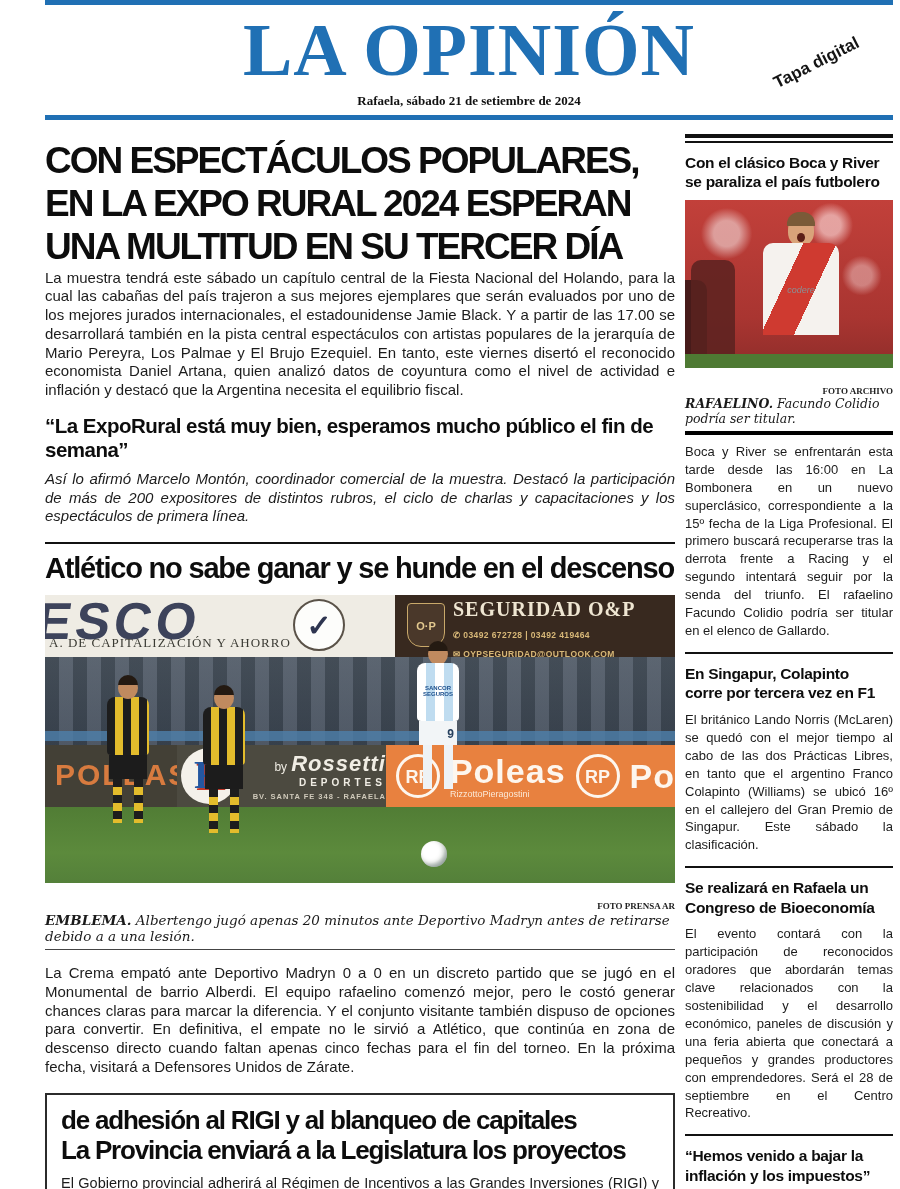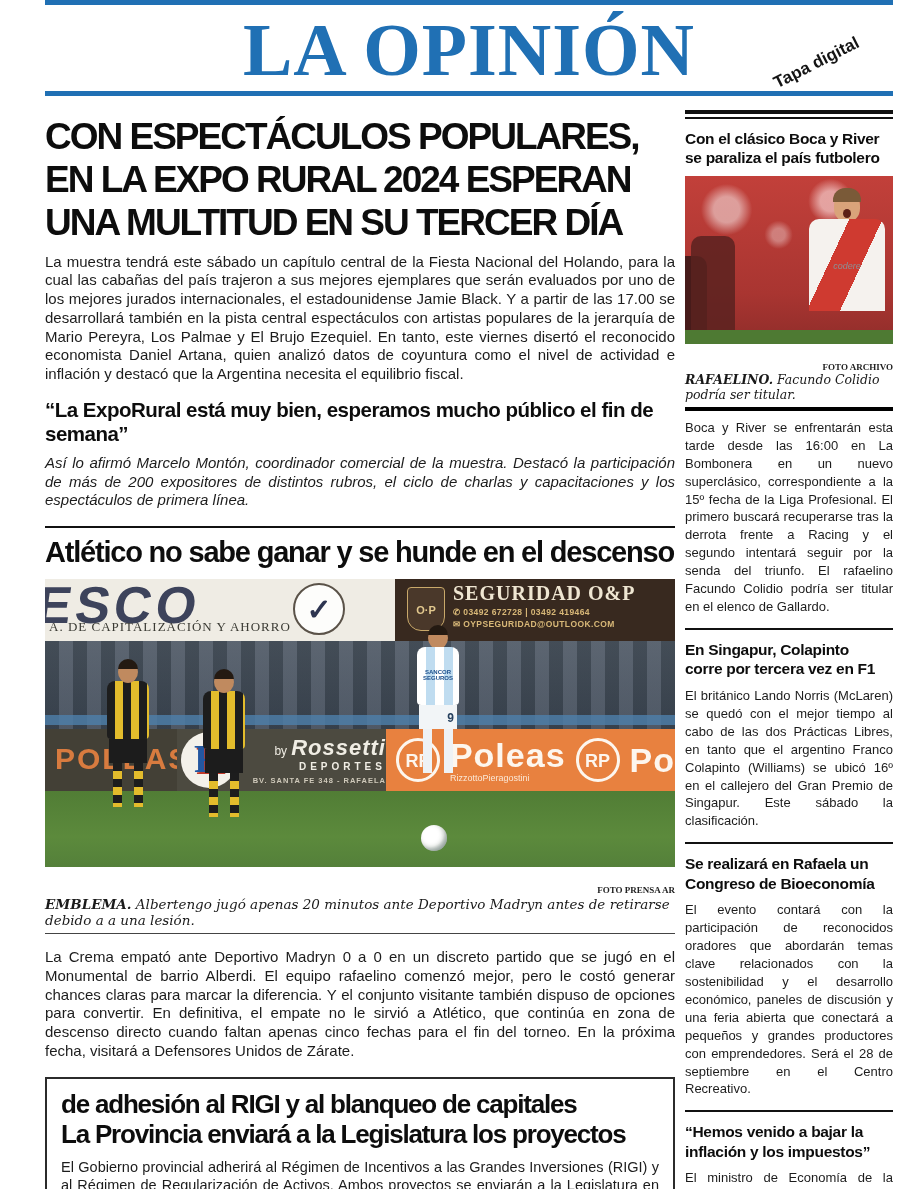--- a/index.html
+++ b/index.html
@@ -33,21 +33,21 @@
   .main-col { width:630px; }
   .side-col { width:208px; }
 
   
   .lead-line {
     font-weight:bold; font-size:37px; letter-spacing:-2px;
     line-height:1.16; color:#0d0d0d; white-space:nowrap;
   }
   .body-text {
     font-size:15px; line-height:1.25; text-align:justify; color:#1c1c1c;
-    margin-top:8px;
+    margin-top:0;
   }
   .quote-subhead {
     font-weight:bold; font-size:20.5px; letter-spacing:-0.5px;
     margin-top:14px; color:#0d0d0d;
   }
   .hr-black { height:2px; background:#111; margin:16px 0 8px 0; }
 
   .section-headline {
     font-weight:bold; font-size:29px; letter-spacing:-1.2px;
     color:#0d0d0d; margin:2px 0 10px 0; white-space:nowrap;
@@ -72,21 +72,21 @@
   .ph-seguridad {
     position:absolute; left:350px; top:0; width:280px; height:62px;
     background:#38291f; color:#efe6d2; padding:3px 8px 0 58px;
   }
   .ph-seg-shield {
     position:absolute; left:12px; top:8px; width:38px; height:44px;
     background:#4a382a; border:1px solid #c9a96a; border-radius:4px 4px 14px 14px;
     color:#e3c98f; font-size:11px; font-weight:bold; text-align:center; line-height:44px;
   }
   .ph-seg-title { font-family:"Liberation Serif", serif; font-weight:bold; font-size:20px; letter-spacing:1px; }
-  .ph-seg-line { font-size:8.5px; color:#d8b878; font-weight:bold; letter-spacing:.4px; margin-top:2px; }
+  .ph-seg-line { font-size:8.5px; color:#d8b878; font-weight:bold; letter-spacing:.4px; margin-top:9px; }
   .ph-stands {
     position:absolute; left:0; top:62px; width:100%; height:88px;
     background:
       repeating-linear-gradient(90deg, rgba(20,30,40,.35) 0 14px, rgba(90,100,115,.35) 14px 28px),
       linear-gradient(#5d6670, #49525e);
   }
   .ph-rail { position:absolute; left:0; top:136px; width:100%; height:10px; background:#4d7fab; opacity:.8; }
   .ph-boards { position:absolute; left:0; top:150px; width:100%; height:62px; background:#4c4a40; display:flex; }
   .ph-board-left { width:150px; height:100%; background:#433f35; color:#e8813f; font-weight:bold; font-size:30px; line-height:60px; padding-left:10px; letter-spacing:2px; overflow:hidden; opacity:.9; }
   .ph-rlogo {
@@ -154,21 +154,21 @@
     position:relative; width:208px; height:168px; overflow:hidden; margin-top:8px;
     background:
       radial-gradient(circle at 20% 20%, rgba(255,255,255,.5) 0 6%, transparent 12%),
       radial-gradient(circle at 70% 15%, rgba(255,230,230,.6) 0 5%, transparent 11%),
       radial-gradient(circle at 45% 35%, rgba(255,255,255,.35) 0 4%, transparent 9%),
       radial-gradient(circle at 85% 45%, rgba(255,240,240,.4) 0 5%, transparent 10%),
       linear-gradient(#c2403a, #a93531 70%, #8f2d2a);
   }
   .sb-silhouette { position:absolute; left:6px; top:60px; width:44px; height:108px; background:#5a2220; border-radius:10px 10px 0 0; opacity:.85; }
   .sb-silhouette2 { position:absolute; left:-14px; top:80px; width:36px; height:88px; background:#471b1a; border-radius:10px 10px 0 0; }
-  .sb-player { position:absolute; left:78px; top:16px; width:76px;margin-left:46px; }
+  .sb-player { position:absolute; left:78px; top:16px; width:76px; }
   .sb-head { width:26px; height:30px; border-radius:45%; background:#d9a37a; margin:0 auto; position:relative; }
   .sb-hair { position:absolute; left:-1px; top:-4px; width:28px; height:14px; border-radius:12px 12px 0 0; background:#7a5a38; }
   .sb-mouth { position:absolute; left:9px; top:17px; width:8px; height:9px; border-radius:50%; background:#5c1f17; }
   .sb-jersey {
     width:76px; height:92px; margin-top:-3px; border-radius:10px 10px 0 0; position:relative;
     background:linear-gradient(115deg, #f5f2ee 34%, #cf3a30 34% 62%, #f5f2ee 62%);
   }
   .sb-jersey-text { position:absolute; left:0; top:42px; width:100%; text-align:center; font-size:9px; font-style:italic; color:#8b8f94; }
   .sb-grass { position:absolute; left:0; bottom:0; width:100%; height:14px; background:#4e7a33; }
   .sb-caption {
@@ -179,20 +179,21 @@
 </head>
 <body>
 
 <div class="page">
 
   <div class="rule-blue"></div>
   <div class="masthead">
     <div class="title">LA OPINIÓN</div>
     <div class="tagline">Tapa digital</div>
   </div>
+  <div class="dateline">Rafaela, sábado 21 de setiembre de 2024</div>
   <div class="rule-blue"></div>
 
   <div class="cols">
 
     <div class="main-col">
 
       <div style="margin-top:6px;">
         <div class="lead-line">CON ESPECTÁCULOS POPULARES,</div>
         <div class="lead-line">EN LA EXPO RURAL 2024 ESPERAN</div>
         <div class="lead-line">UNA MULTITUD EN SU TERCER DÍA</div>

